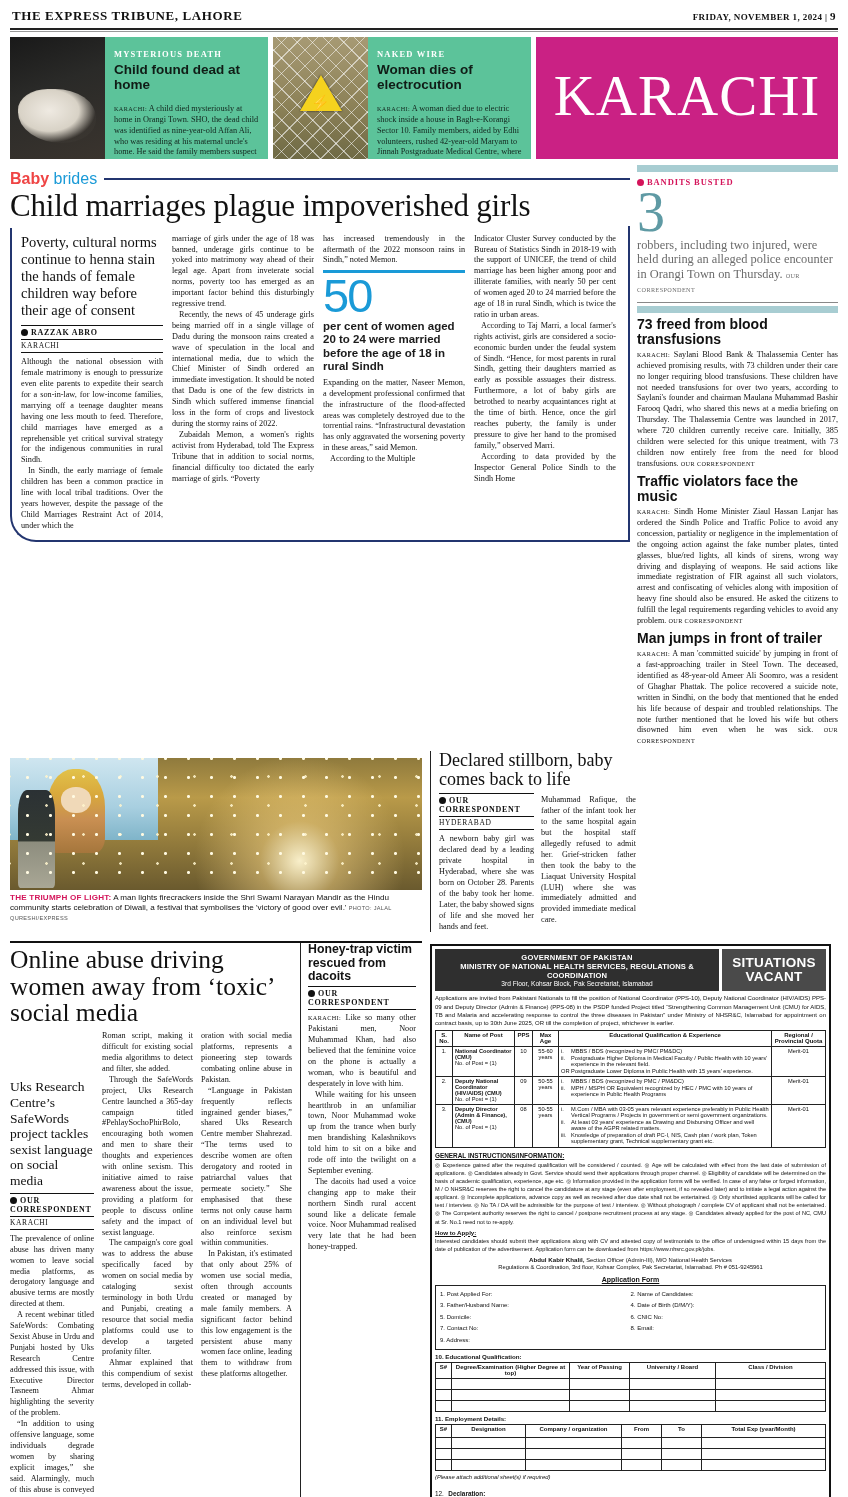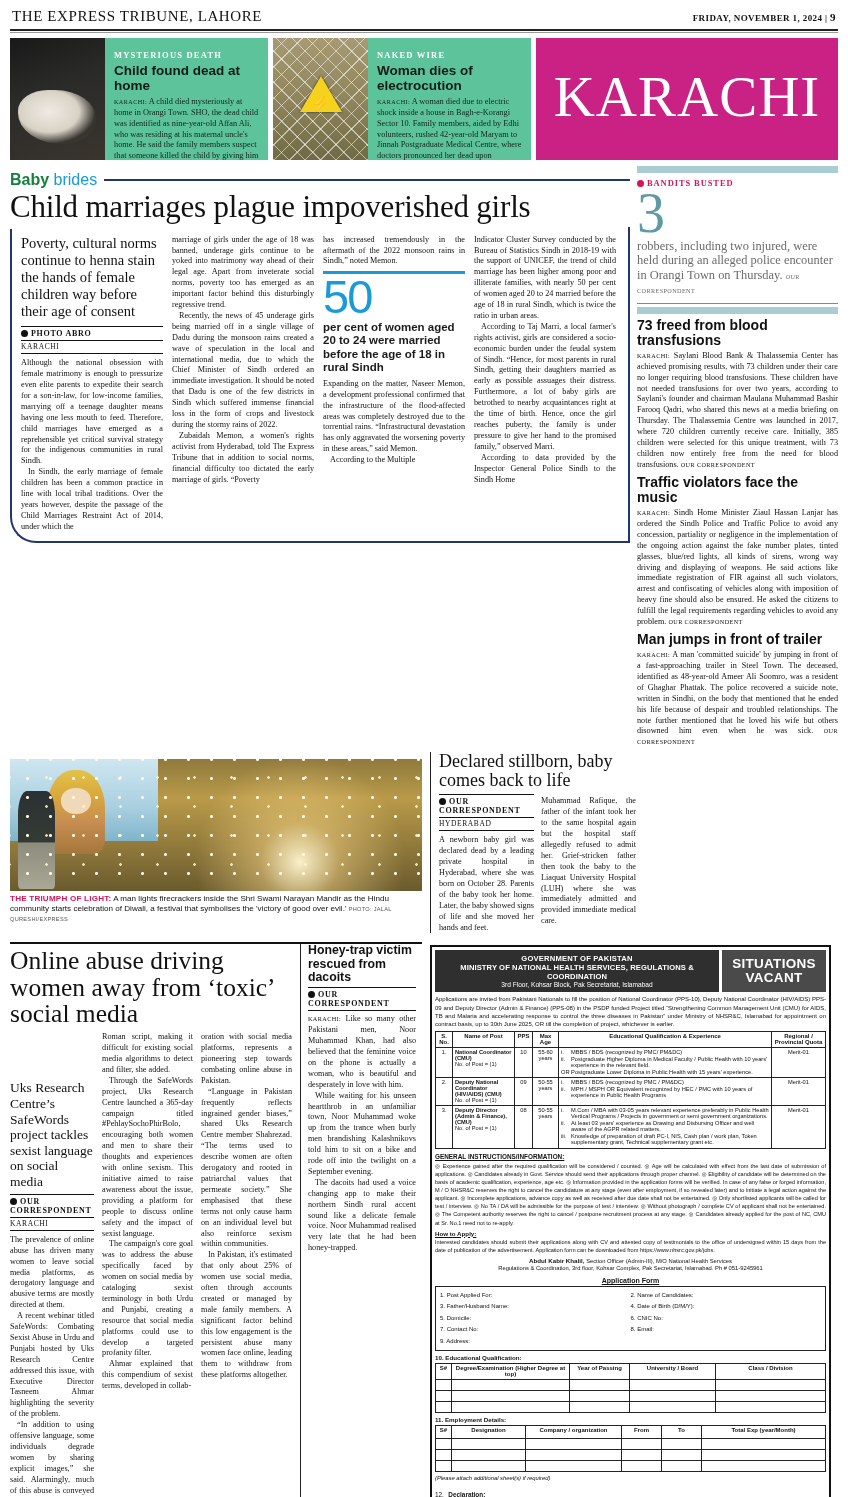--- a/index.html
+++ b/index.html
@@ -9,21 +9,21 @@
     background:#fff;
     font-family: "Liberation Serif", serif;
     color:#111;
     overflow:hidden;
   }
   .page { width:848px; height:1497px; padding:6px 10px 0 10px; position:relative; }
 
   
   .topbar { display:flex; justify-content:space-between; align-items:baseline;
             font-family:"Liberation Serif", serif; letter-spacing:.3px; padding:2px 2px 4px 2px; }
-  .topbar .left { font-size:15px; font-weight:normal; letter-spacing:.6px; }
+  .topbar .left { font-size:13px; font-weight:bold; letter-spacing:.6px; }
   .topbar .right { font-size:9px; font-weight:bold; letter-spacing:.4px; }
   .topbar .right .pg { font-size:11px; }
   .rule-thick { border-top:2px solid #222; }
   .rule-thin { border-top:1px solid #999; margin-top:1px; }
 
   
   .briefs { display:flex; gap:5px; margin-top:5px; height:122px; }
   .brief { background:#5cc39a; display:flex; flex:1 1 0; overflow:hidden; }
   .brief .ph { width:95px; flex:0 0 95px; }
   .ph-body { background:linear-gradient(160deg,#191919 0%,#2a2a28 40%,#3a342e 100%); position:relative; }
@@ -37,38 +37,38 @@
       repeating-linear-gradient(-45deg, rgba(255,255,255,.55) 0 1px, transparent 1px 11px),
       linear-gradient(180deg,#a79a74 0%,#8d8258 55%,#6f6a45 100%); }
   .ph-fence:after{ content:""; position:absolute; left:50%; top:46%; transform:translate(-50%,-50%);
     width:0;height:0;border-left:21px solid transparent;border-right:21px solid transparent;
     border-bottom:36px solid #f5d21e; filter:drop-shadow(0 0 1px #222); }
   .bolt { position:absolute; left:50%; top:54%; transform:translate(-50%,-50%); z-index:3;
           color:#141414; font-size:15px; line-height:1; font-weight:bold; }
   .brief .txt { padding:12px 9px 8px 9px; color:#123; }
   .kicker { font-size:8.5px; font-weight:bold; letter-spacing:1.2px; color:#fff; text-transform:uppercase;
             font-family:"Liberation Serif", serif; }
-  .brief h3 { margin:3px 0 4px 0; font-size:13.5px; font-family:"Liberation Sans", sans-serif;
+  .brief h3 { margin:3px 0 12px 0; font-size:13.5px; font-family:"Liberation Sans", sans-serif;
               font-weight:bold; color:#101c16; line-height:1.12; }
   .brief p { margin:0; font-size:8.3px; line-height:1.3; color:#12251d; text-align:left; }
   .tag { font-size:6.2px; letter-spacing:.4px; text-transform:uppercase; }
   .sig { font-size:6.2px; letter-spacing:.4px; text-transform:uppercase; }
 
   .karachi-box { flex:0 0 302px; background:#ca2184; display:flex; align-items:center; justify-content:center; }
   .karachi-box span { color:#fff; font-family:"Liberation Serif", serif; font-size:57px;
     letter-spacing:1px; line-height:1; padding-bottom:5px; }
 
   
   .main { display:flex; gap:7px; margin-top:6px; }
   .left-col { width:620px; }
   .right-col { width:201px; }
 
   .baby { display:flex; align-items:center; gap:7px; margin:5px 0 0 0; }
   .baby .lbl { font-family:"Liberation Sans", sans-serif; font-size:16px; color:#1a9ad7; }
-  .baby .lbl b { color:#15803d;text-align:center; }
+  .baby .lbl b { color:#ef4444;text-align:center; }
   .baby .bar { flex:1; height:2px; background:#23356f; }
 
   h1.head { font-family:"Liberation Serif", serif; font-weight:normal; font-size:31px;
             line-height:1.02; margin:2px 0 6px 0; letter-spacing:-.2px; }
 
   .story-wrap { position:relative; border:2px solid #23356f; border-top:none; border-right:none;
                 border-bottom-left-radius:26px; padding:6px 0 8px 9px; }
   .story-wrap:after{ content:""; position:absolute; right:0; top:-2px; bottom:-2px; width:2px; background:#23356f;}
   .cols4 { display:flex; gap:9px; }
   .cols4 > div { width:142px; }
@@ -241,21 +241,21 @@
       </div>
 
       <h1 class="head">Child marriages plague impoverished girls</h1>
 
       <div class="story-wrap">
         <div class="cols4">
 
           <div>
             <div class="standfirst">Poverty, cultural norms continue to henna stain the hands of female children way before their age of consent</div>
             <div class="byline">
-              <span class="bug"></span><span>PHOTO ABRO</span>
+              <span class="bug"></span><span>RAZZAK ABRO</span>
             </div>
             <div class="dateline">KARACHI</div>
             <div class="body">
               <p>Although the national obsession with female matrimony is enough to pressurize even elite parents to expedite their search for a son-in-law, for low-income families, marrying off a teenage daughter means having one less mouth to feed. Therefore, child marriages have emerged as a reprehensible yet critical survival strategy for the indigenous communities in rural Sindh.</p>
               <p>In Sindh, the early marriage of female children has been a common practice in line with local tribal traditions. Over the years however, despite the passage of the Child Marriages Restraint Act of 2014, under which the</p>
             </div>
           </div>
 
           <div>
             <div class="body">

